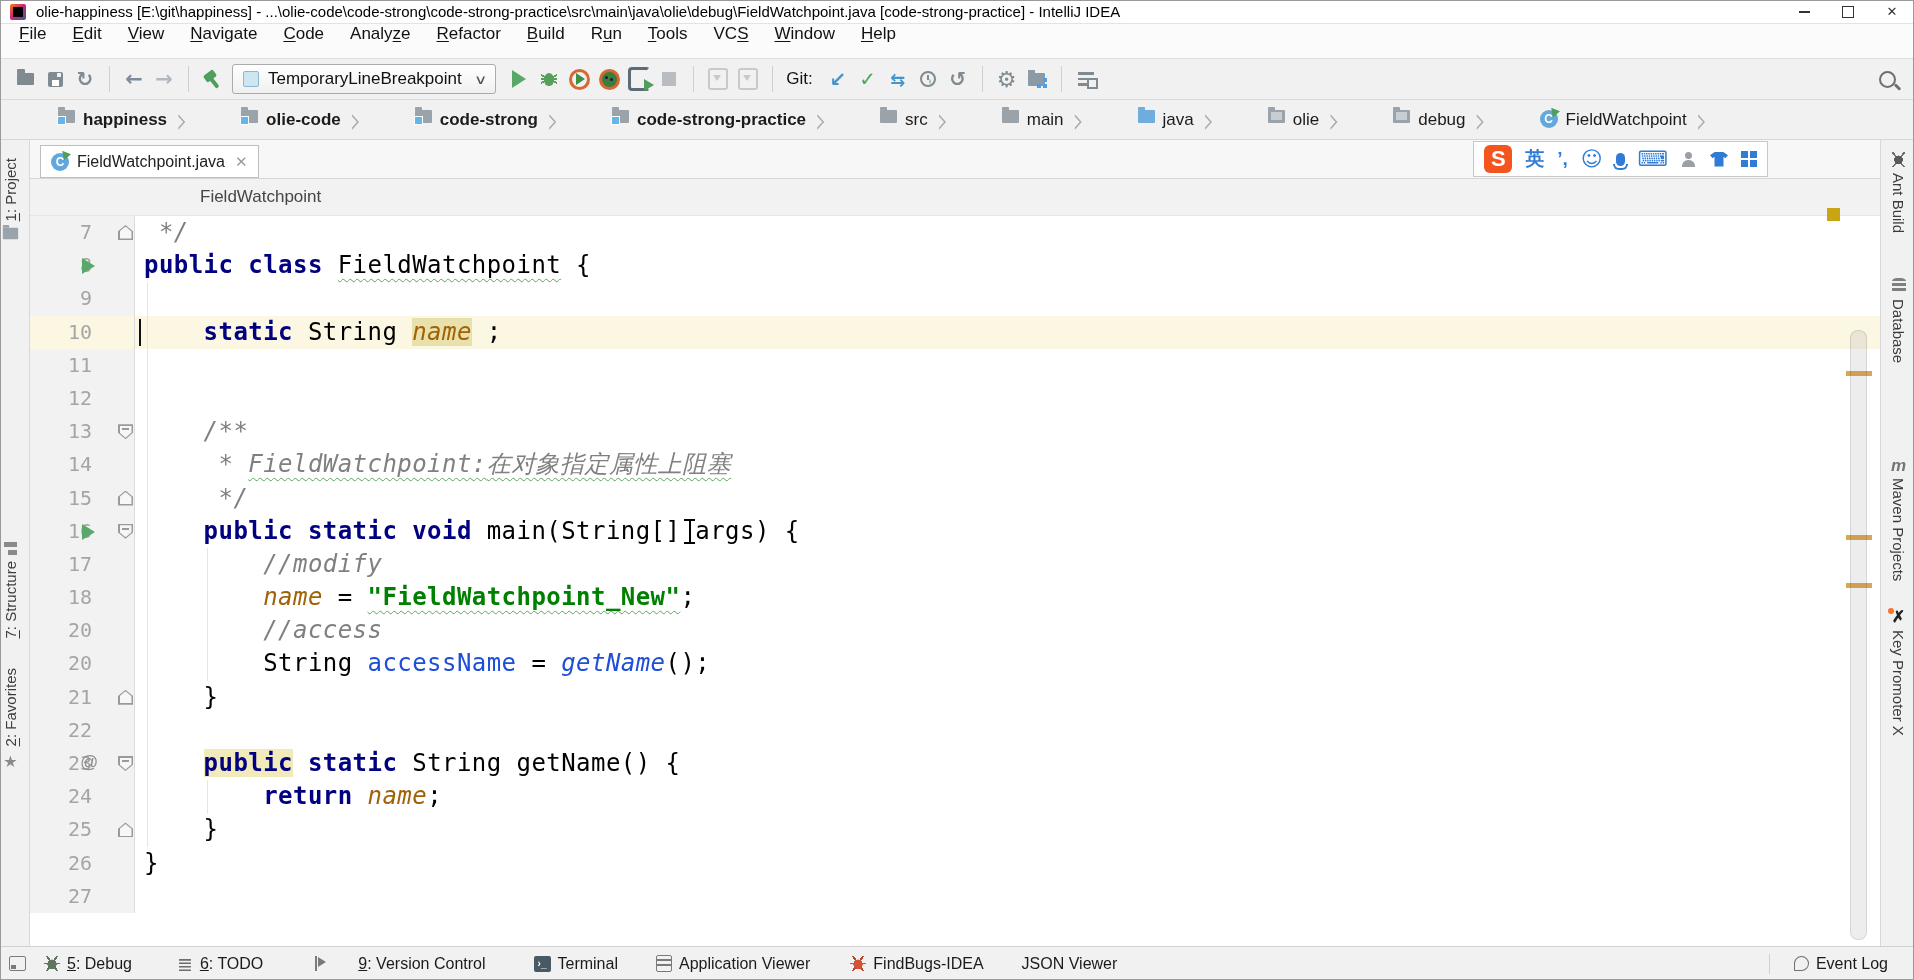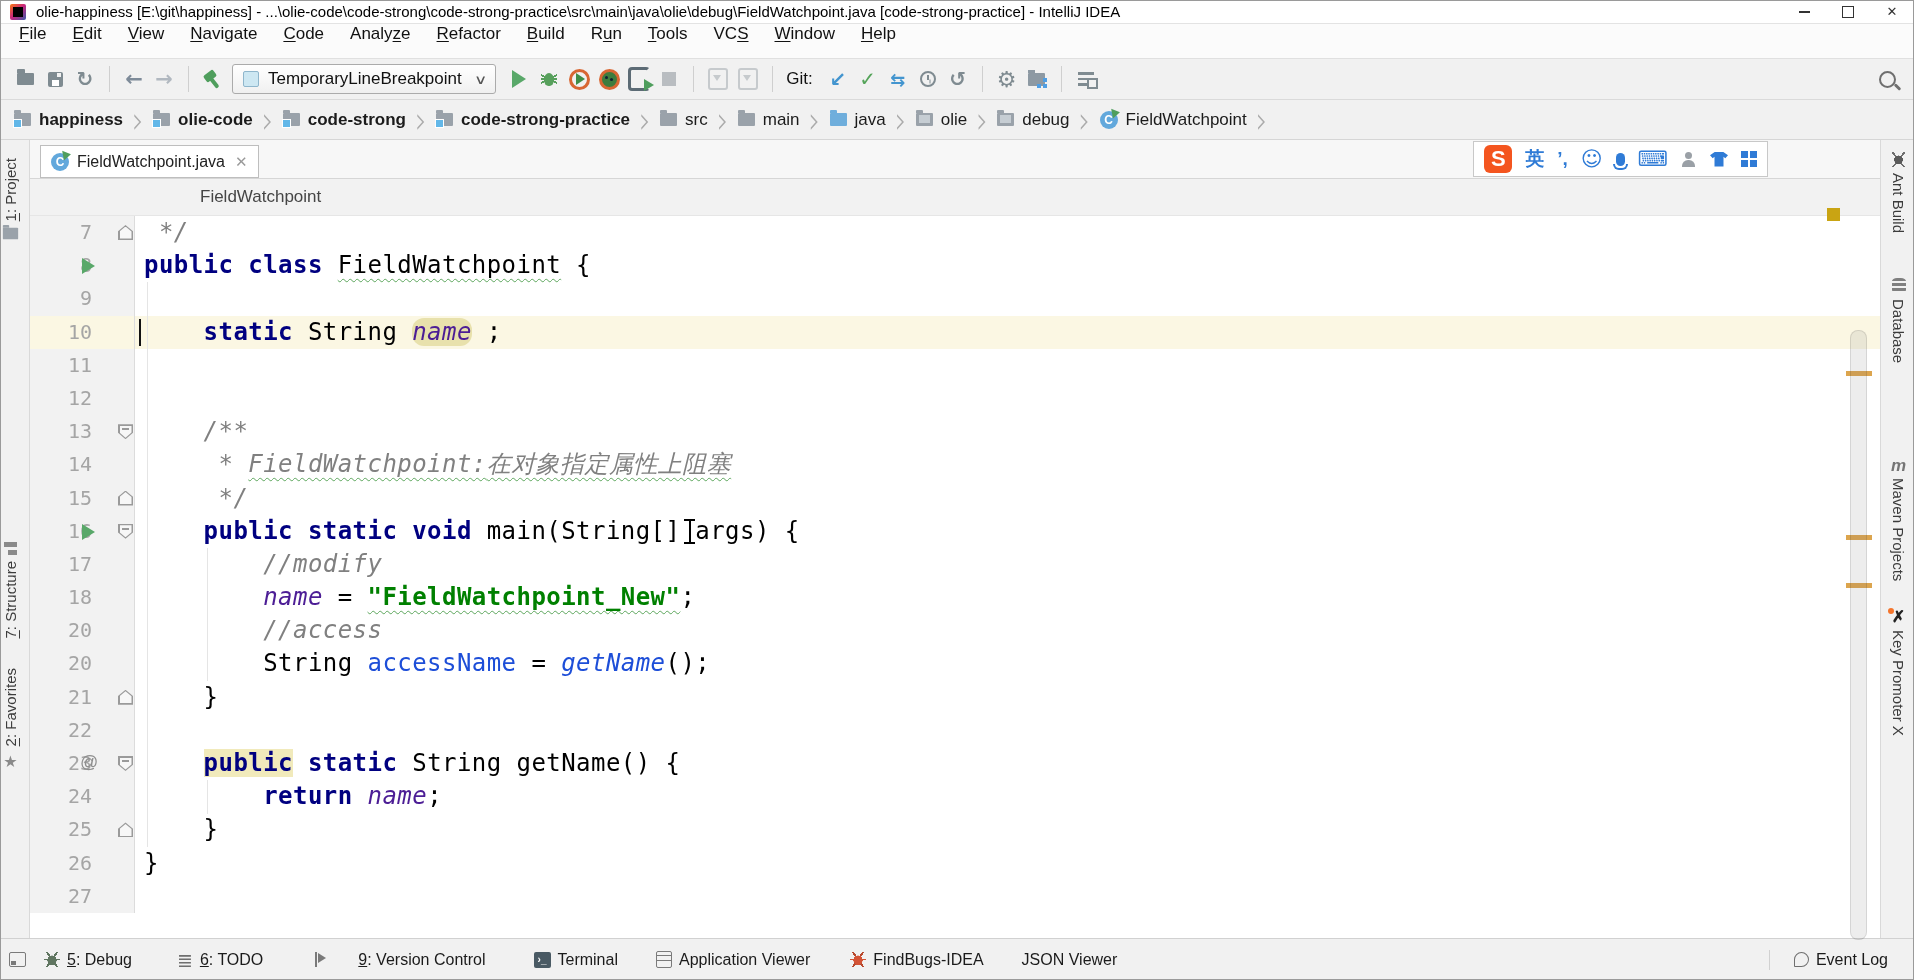--- a/index.html
+++ b/index.html
@@ -66,21 +66,21 @@
   .i-structfolder::before{content:"";position:absolute;left:0;top:-3px;width:7px;height:3px;background:#8D99A3;}
   .i-structfolder::after{content:"";position:absolute;right:-2px;bottom:-2px;width:4px;height:4px;background:#4F9EE3;box-shadow:-6px 0 0 #4F9EE3,0 -6px 0 #4F9EE3;}
   .i-compile{width:16px;height:14px;background:linear-gradient(#7F8B91 0 2.5px,transparent 2.5px 5.5px,#7F8B91 5.5px 8px,transparent 8px 11px,#7F8B91 11px 13.5px,transparent 13.5px);position:relative;}
   .i-compile::after{content:"";position:absolute;right:-4px;bottom:-3px;width:7px;height:7px;border:2px solid #7F8B91;background:#F1F1F1;}
   .i-search{width:13px;height:13px;border:2.5px solid #6F6F6F;border-radius:50%;position:relative;margin-right:4px;}
   .i-search::after{content:"";position:absolute;right:-5px;bottom:-5px;width:3px;height:8px;background:#6F6F6F;transform:rotate(-45deg);border-radius:2px;}
   .toolbar-right{margin-left:auto;margin-right:10px;}
 
   
   .crumbs{position:absolute;left:0;top:100px;width:100%;height:40px;background:#F1F1F1;border-bottom:1px solid #D6D6D6;display:flex;align-items:center;padding-left:14px;box-sizing:border-box;}
-  .crumb{display:flex;align-items:center;font-size:17px;color:#1b1b1b;}
+  .crumb{display:flex;align-items:flex-start;font-size:17px;color:#1b1b1b;margin-left:44px;}
   .crumb.bold{font-weight:bold;}
   .crumb .lbl{margin-left:8px;}
   .chev{color:#ABABAB;font-size:30px;font-weight:200;margin:0 9px;transform:scaleY(1.25);font-family:"DejaVu Sans",sans-serif;line-height:30px;}
   .fld{width:17px;height:13px;background:#9AA2AA;border-radius:1px;position:relative;flex:0 0 auto;}
   .fld::before{content:"";position:absolute;left:0;top:-3px;width:7px;height:3px;background:#9AA2AA;border-radius:1px 1px 0 0;}
   .fld.module::after{content:"";position:absolute;left:-1px;bottom:-2px;width:7px;height:7px;background:#62B7E8;border:1px solid #fff;}
   .fld.srcroot{background:#6FAEDC;}
   .fld.srcroot::before{background:#6FAEDC;}
   .fld.pkg::after{content:"";position:absolute;left:3px;top:2px;width:11px;height:8px;background:#C6CDD3;}
   .cls-icon{width:18px;height:18px;border-radius:50%;background:#62A8DC;color:#fff;font-size:12px;font-weight:bold;display:flex;align-items:center;justify-content:center;position:relative;flex:0 0 auto;}
@@ -141,37 +141,37 @@
   .fm{position:absolute;left:88px;top:9px;width:15px;height:15px;background:#9a9a9a;}
   .fm::before{content:"";position:absolute;inset:1.5px;background:#F7F7F7;clip-path:inherit;}
   .fm.up,.fm.up::before{clip-path:polygon(0 100%,0 42%,50% 0,100% 42%,100% 100%);}
   .fm.down,.fm.down::before{clip-path:polygon(0 0,100% 0,100% 58%,50% 100%,0 58%);}
   .fm.down::after{content:"";position:absolute;left:4px;top:4px;width:7px;height:2px;background:#9a9a9a;}
   .code{white-space:pre;font-family:"DejaVu Sans Mono",monospace;font-size:24px;letter-spacing:0.45px;line-height:33.2px;padding-left:9px;}
   .tok.c-k{color:#000080;font-weight:bold;}
   .tok.c-p{color:#000;}
   .tok.c-c{color:#808080;font-style:italic;}
   .tok.c-s{color:#008000;font-weight:bold;}
-  .tok.c-f{color:#4c1d95;font-style:italic;border-radius:12px;}
+  .tok.c-f{color:#a16207;font-style:italic;}
   .tok.c-g{color:#1d4ed8;}
   .tok.c-m{color:#1d4ed8;font-style:italic;}
   .tok.sq{text-decoration:underline wavy #5CA65C 1px;text-underline-offset:5px;}
   .tok.hl1{background:#E8E1AC;}
   .tok.hl2{background:#F1EABB;}
   .caret{position:absolute;width:2px;height:27px;background:#111;z-index:5;}
   .ibeam{position:absolute;width:13px;height:25px;z-index:5;}
   .ibeam::before{content:"";position:absolute;left:5.5px;top:0;width:2px;height:100%;background:#000;}
   .ibeam::after{content:"";position:absolute;left:1px;top:0;width:11px;height:2px;background:#000;box-shadow:0 23px 0 #000;}
   .iguide{position:absolute;width:1px;background:#E5E5E5;z-index:0;}
   .ed-square{position:absolute;width:13px;height:13px;background:#C9A413;z-index:6;}
   .ed-mark{position:absolute;width:26px;height:5px;background:#DCA54E;z-index:6;}
   .ed-scrollbar{position:absolute;width:15px;border:1px solid rgba(0,0,0,0.10);background:rgba(128,128,128,0.14);border-radius:8px;z-index:6;}
 
   
-  .statusbar{position:absolute;left:0;bottom:0;width:100%;height:42px;background:#F1F1F1;border-top:1px solid #D1D1D1;display:flex;align-items:center;box-sizing:border-box;font-size:16px;}
+  .statusbar{position:absolute;left:0;bottom:0;width:100%;height:34px;background:#F1F1F1;border-top:1px solid #D1D1D1;display:flex;align-items:center;box-sizing:border-box;font-size:16px;}
   .sb-item{display:flex;align-items:center;gap:7px;color:#1b1b1b;}
   .sb-item .mn{text-decoration:underline;}
   .i-switcher{width:15px;height:13px;border:1.6px solid #7a7a7a;border-radius:2px;position:relative;margin-left:9px;}
   .i-switcher::after{content:"";position:absolute;left:1px;bottom:1px;width:5px;height:4px;background:#7a7a7a;}
   .sb-bug{width:16px;height:15px;background:
       radial-gradient(ellipse at 50% 55%,#5f7560 0 4.5px,transparent 4.7px),
       linear-gradient(0deg,transparent 44%,#5f7560 44% 56%,transparent 56%),
       linear-gradient(55deg,transparent 46%,#5f7560 46% 54%,transparent 54%),
       linear-gradient(-55deg,transparent 46%,#5f7560 46% 54%,transparent 54%);}
   .sb-todo{color:#6f6f6f;font-size:19px;font-family:"DejaVu Sans",sans-serif;line-height:14px;}

